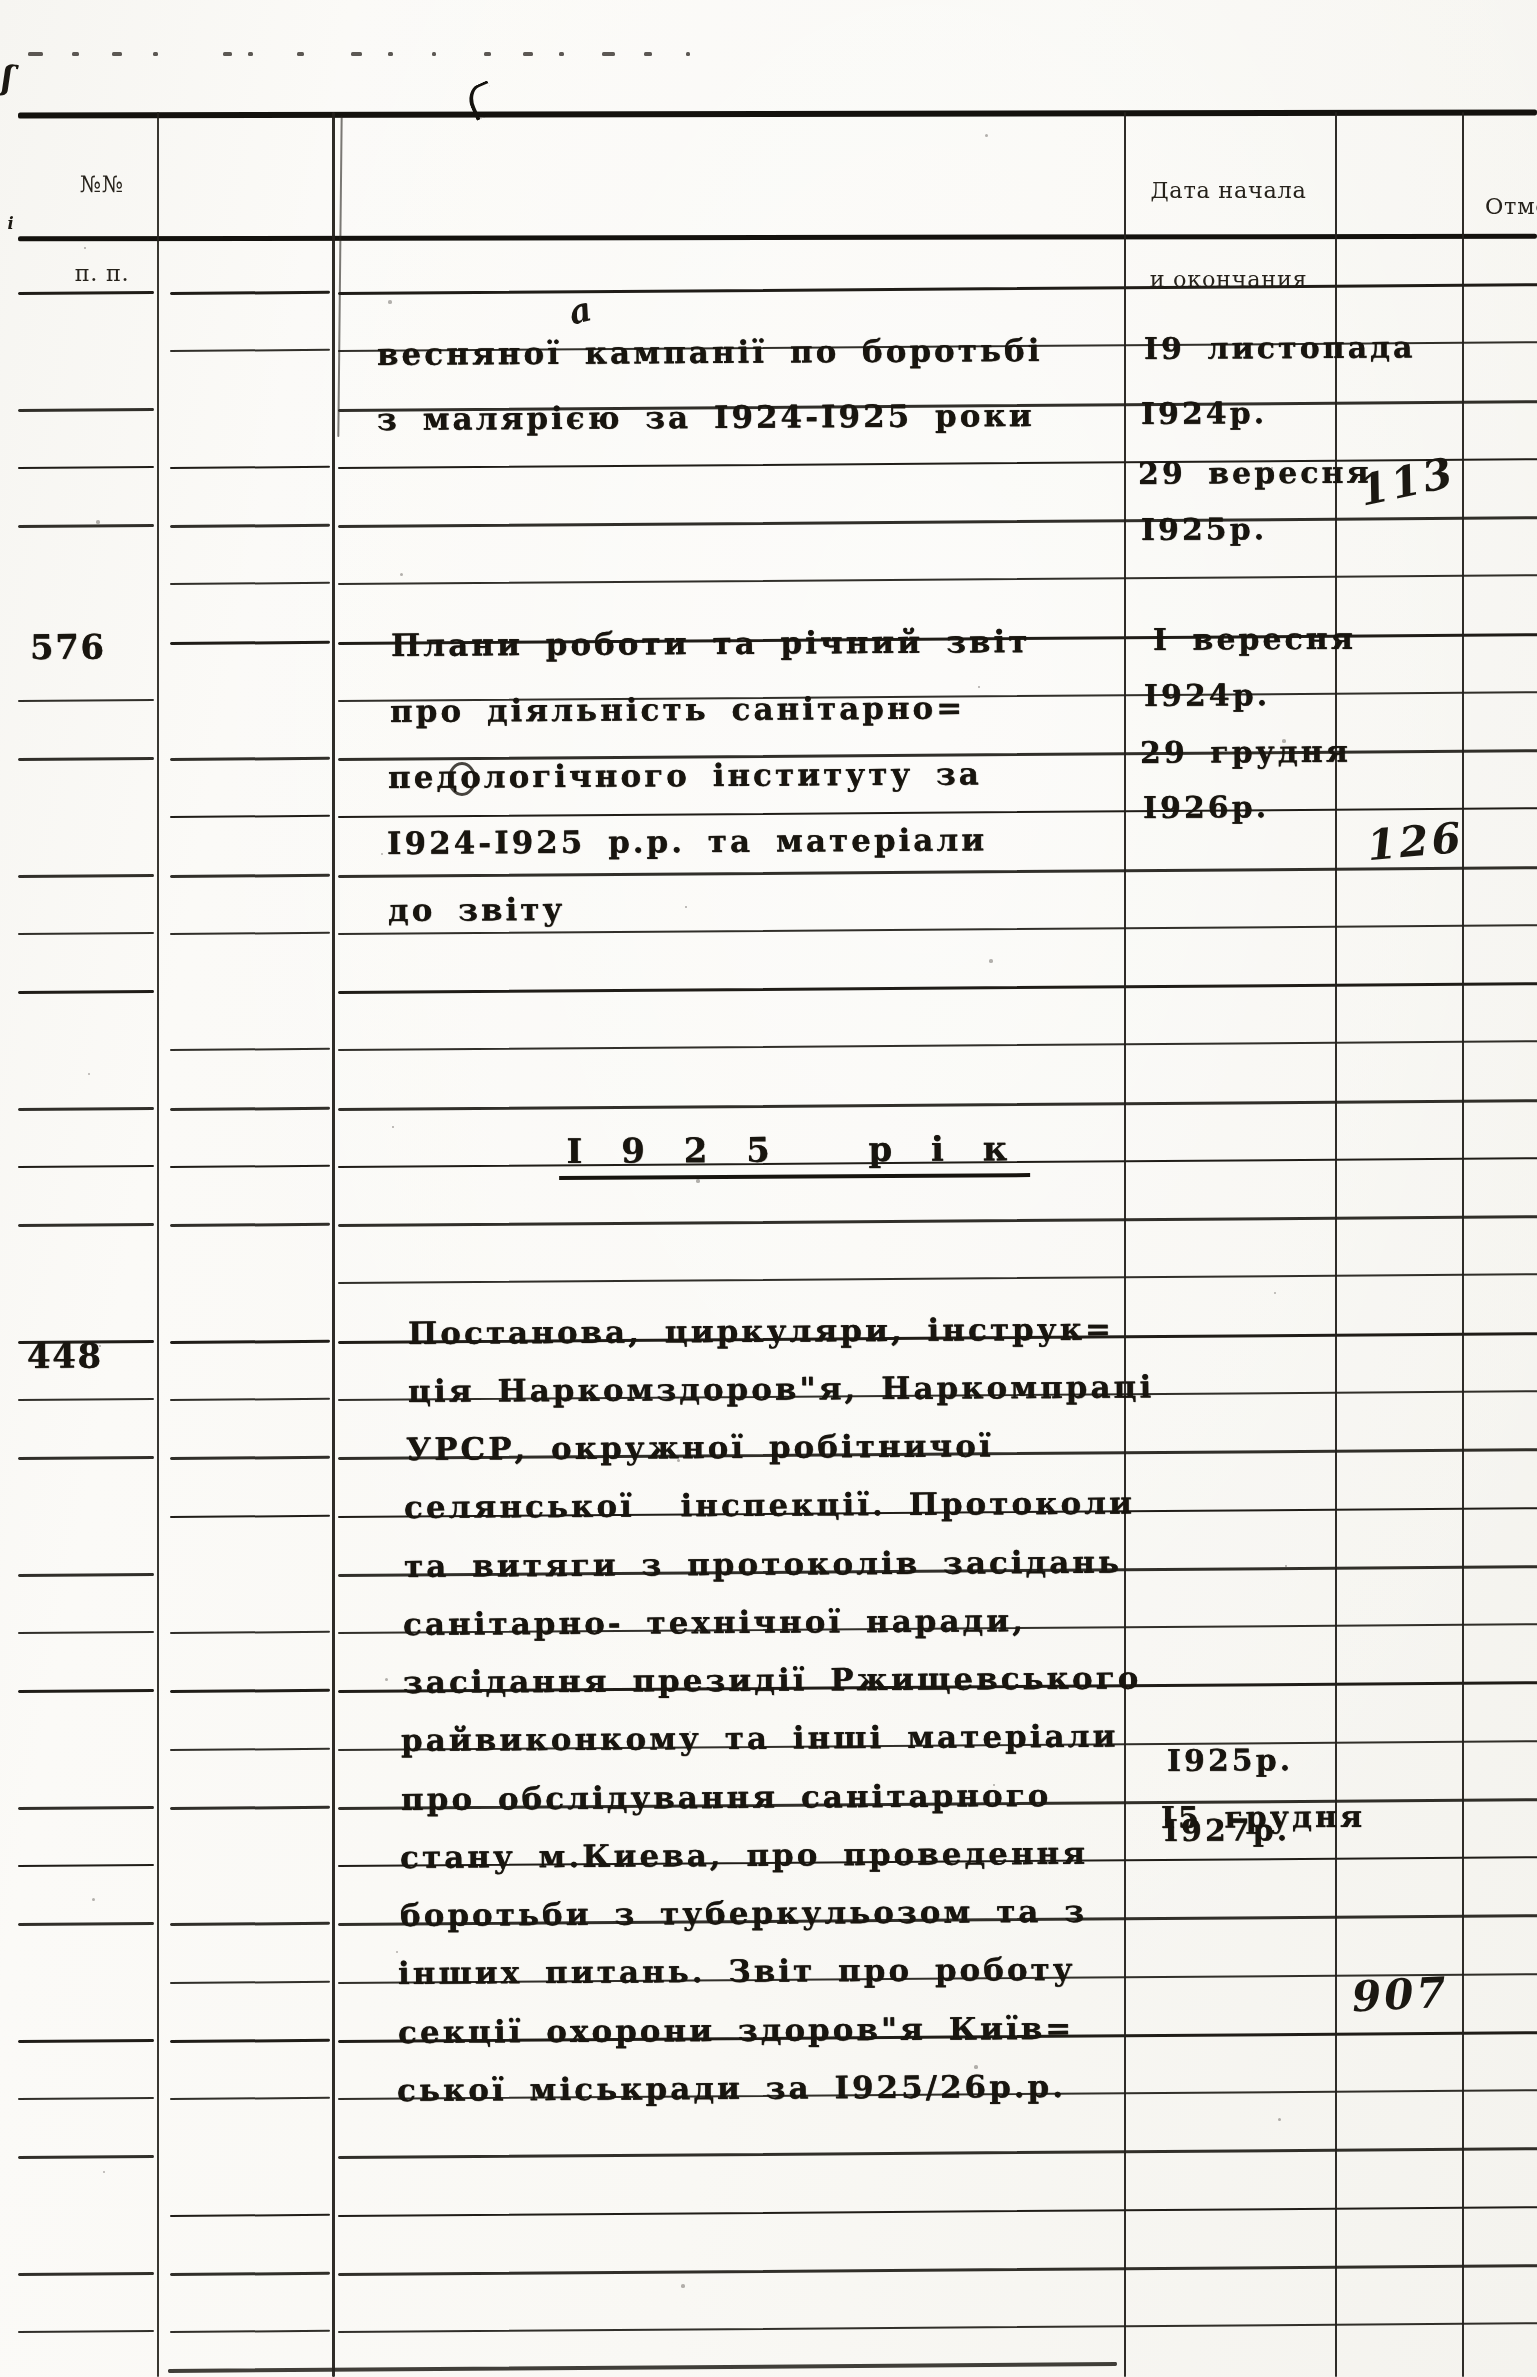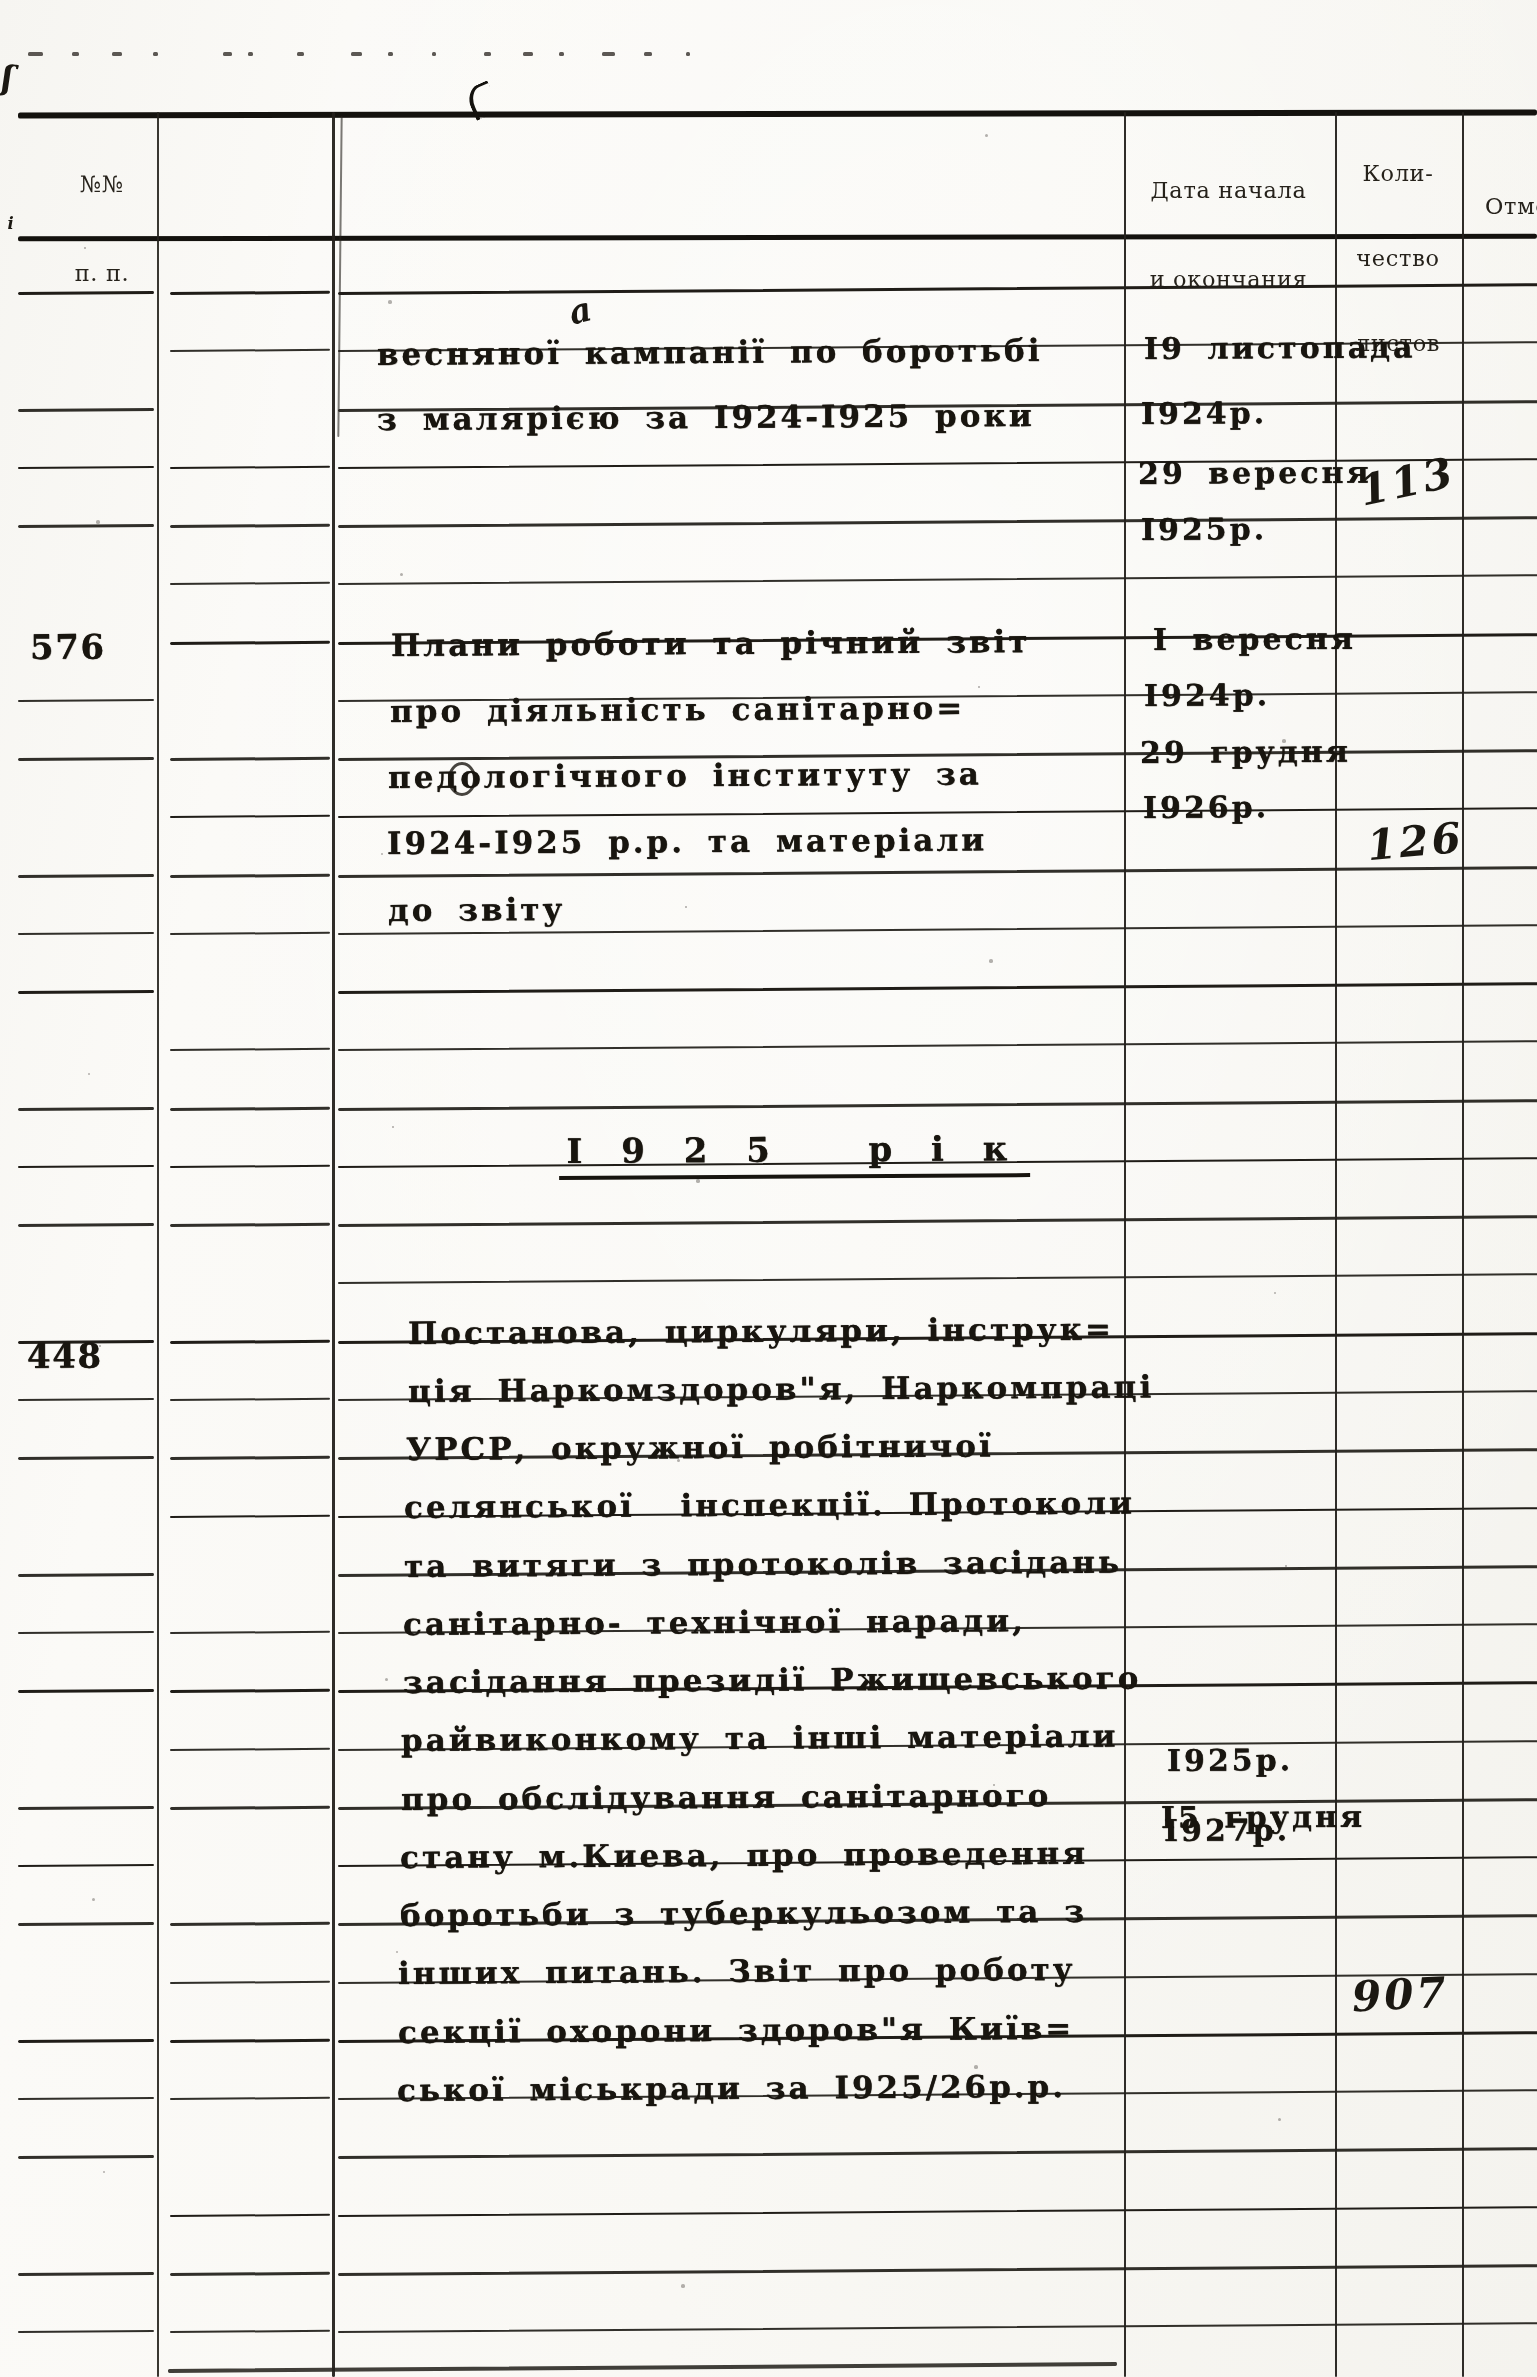--- a/index.html
+++ b/index.html
@@ -72,25 +72,20 @@
     <div>п. п.</div>
   </div>
 
 
 
   <div class="hdr" style="left:1129px;top:120px;width:199px;">
     <div>Дата начала</div>
     <div>и окончания</div>
   </div>
 
-  <div class="hdr" style="left:1339px;top:105px;width:118px;">
-    <div style="line-height:33px">Коли-</div>
-    <div style="line-height:33px">чество</div>
-    <div style="line-height:33px">листов</div>
-  </div>
 
   <div class="hdr" style="left:1485px;top:136px;width:90px;text-align:left;">
     <div>Отме</div>
   </div>
 
   <div id="rules-layer">
       <div class="thick" style="left: 18px; top: 111px; width: 1519px; height: 6px; transform: rotate(-0.12deg);"></div>
       <div class="thick" style="left: 18px; top: 235px; width: 1519px; height: 5.2px; transform: rotate(-0.1deg);"></div>
       <div class="hline" style="left: 168px; top: 2369px; width: 949px; height: 3.7px; opacity: 0.85;"></div>
       <div style="position: absolute; left: 469px; top: 84px; width: 22.4px; height: 30px; border-left: 4.5px solid rgb(20, 18, 14); border-top: 3.7px solid rgb(20, 18, 14); border-radius: 60% 0px 0px; transform: rotate(-24deg);"></div>

